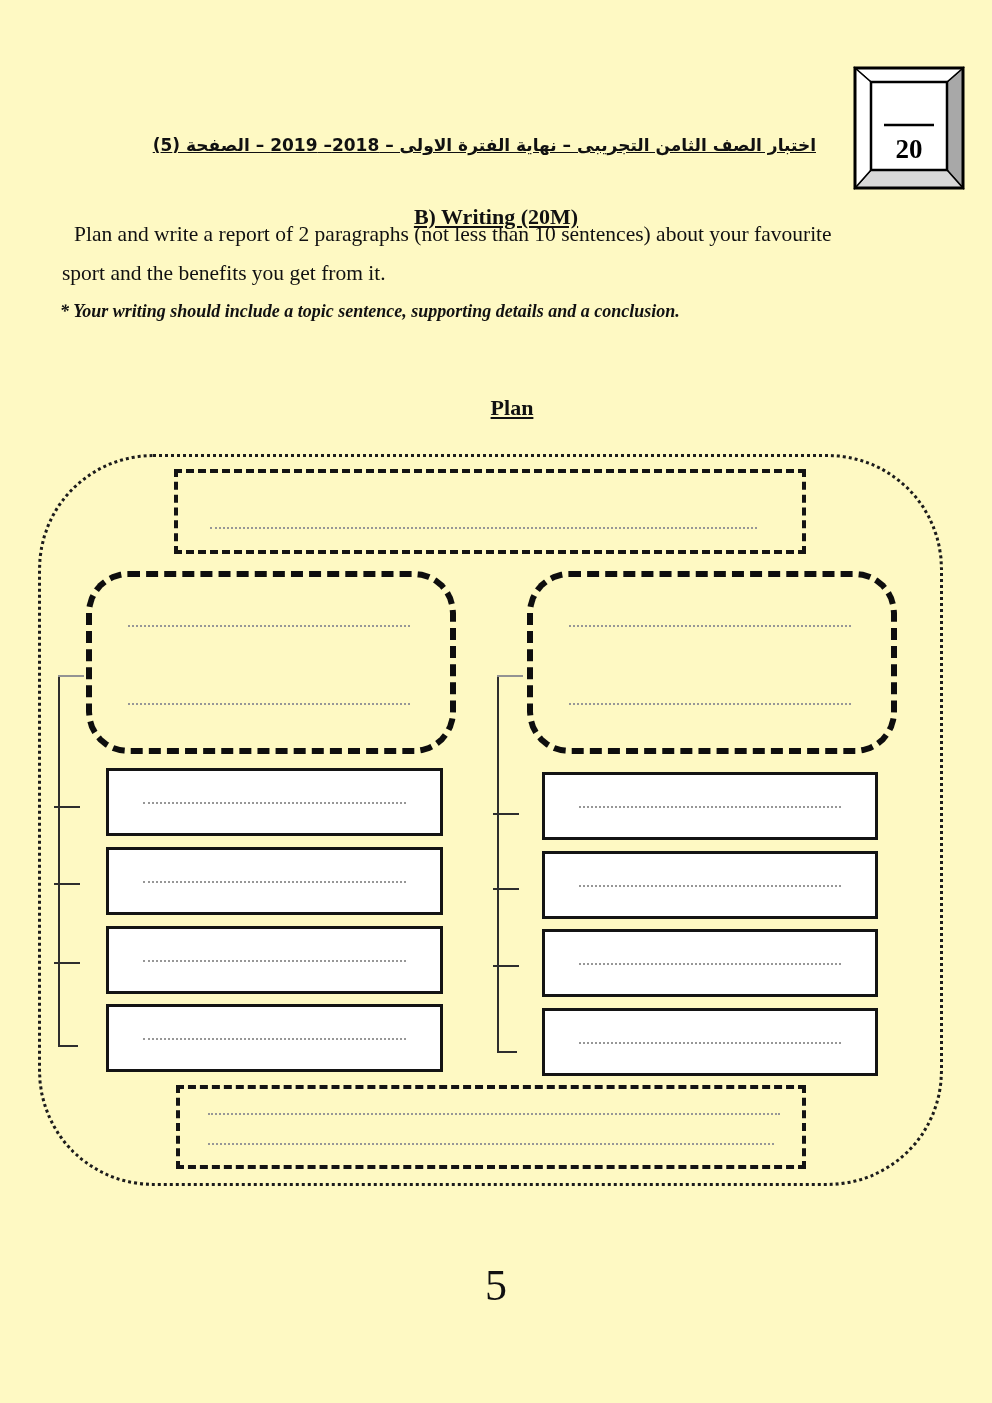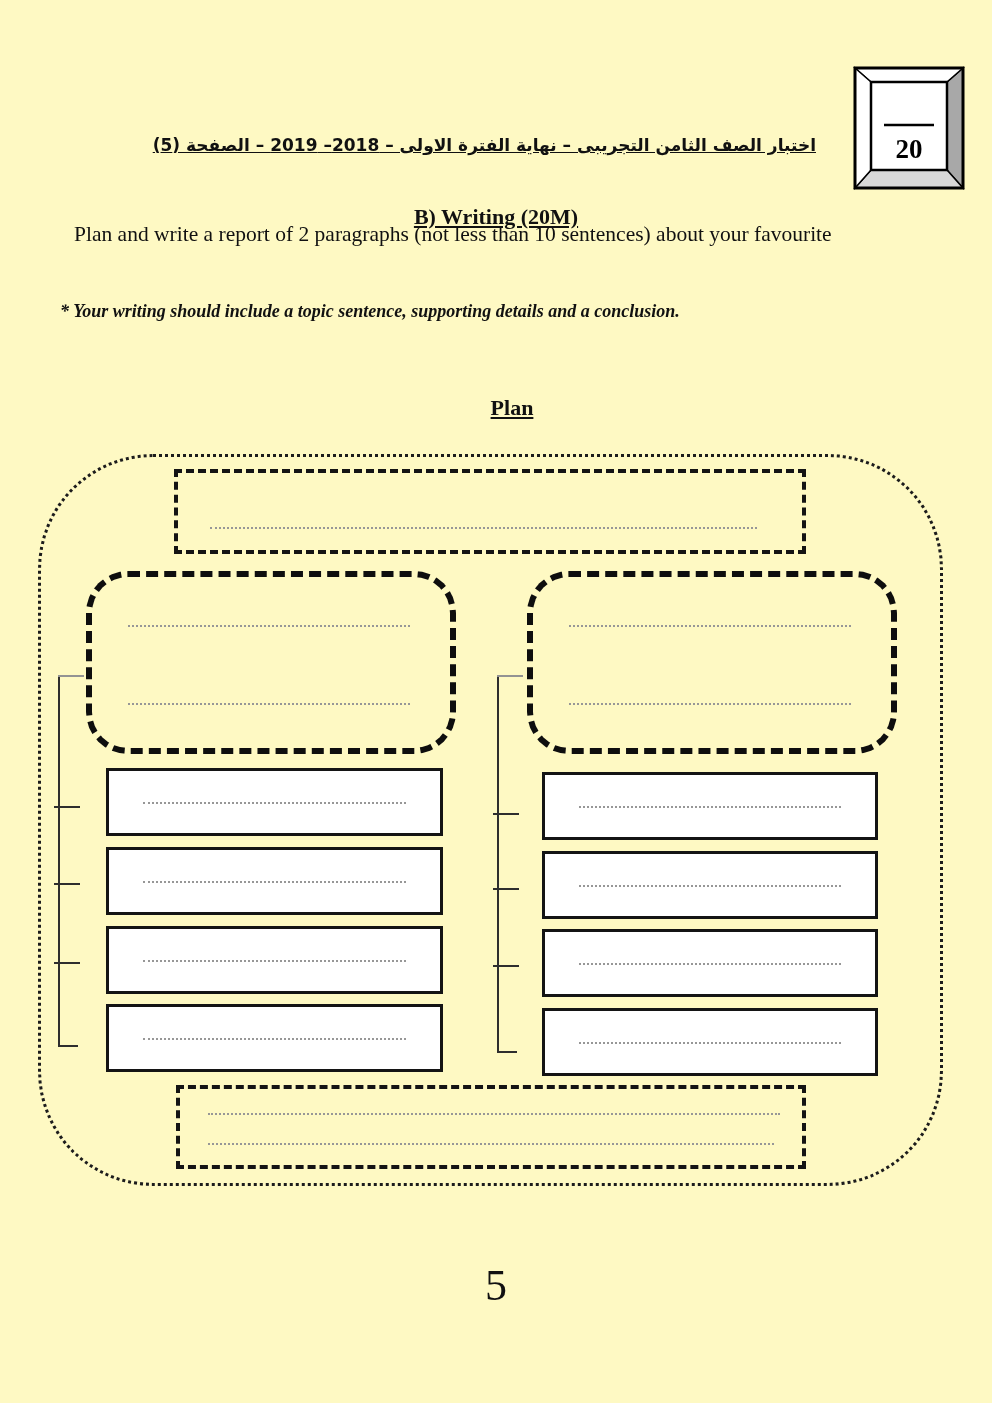--- a/index.html
+++ b/index.html
@@ -92,20 +92,21 @@
       <polygon points="2,2 110,2 94,16 18,16" fill="#ffffff" stroke="#000" stroke-width="1.5"></polygon>
       <polygon points="2,2 18,16 18,104 2,122" fill="#ffffff" stroke="#000" stroke-width="1.5"></polygon>
       <rect x="2" y="2" width="108" height="120" fill="none" stroke="#000" stroke-width="3"></rect>
       <rect x="18" y="16" width="76" height="88" fill="#ffffff" stroke="#000" stroke-width="2.5"></rect>
       <line x1="31" y1="59" x2="81" y2="59" stroke="#000" stroke-width="2.5"></line>
       <text x="56" y="92" text-anchor="middle" font-family="Liberation Serif, serif" font-weight="bold" font-size="27">20</text>
     </svg>
   </div>
 
   <div class="task-line1">Plan and write a report of 2 paragraphs (not less than 10 sentences) about your favourite</div>
+  <div class="task-line2">sport and the benefits you get from it.</div>
   <div class="task-note">* Your writing should include a topic sentence, supporting details and a conclusion.</div>
 
   <div class="plan-title">
     <span>Plan</span>
   </div>
 
   <div class="outer-border"></div>
 
   <div class="dashbox topic-box">
     <div class="dotline" style="left:32px; right:45px; top:54px;"></div>

